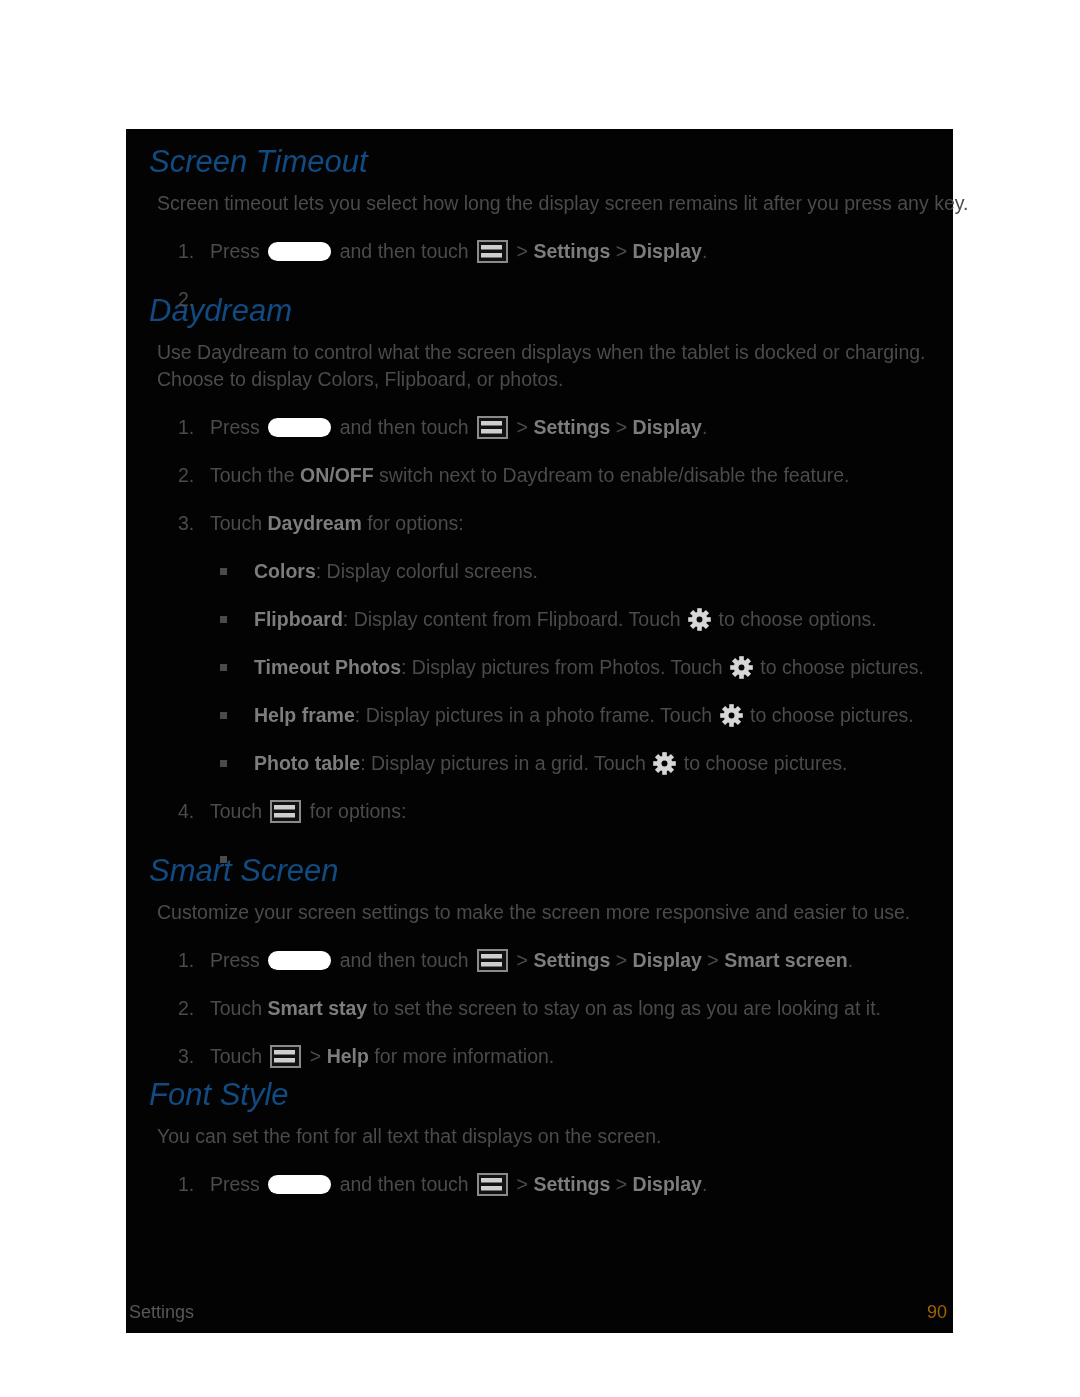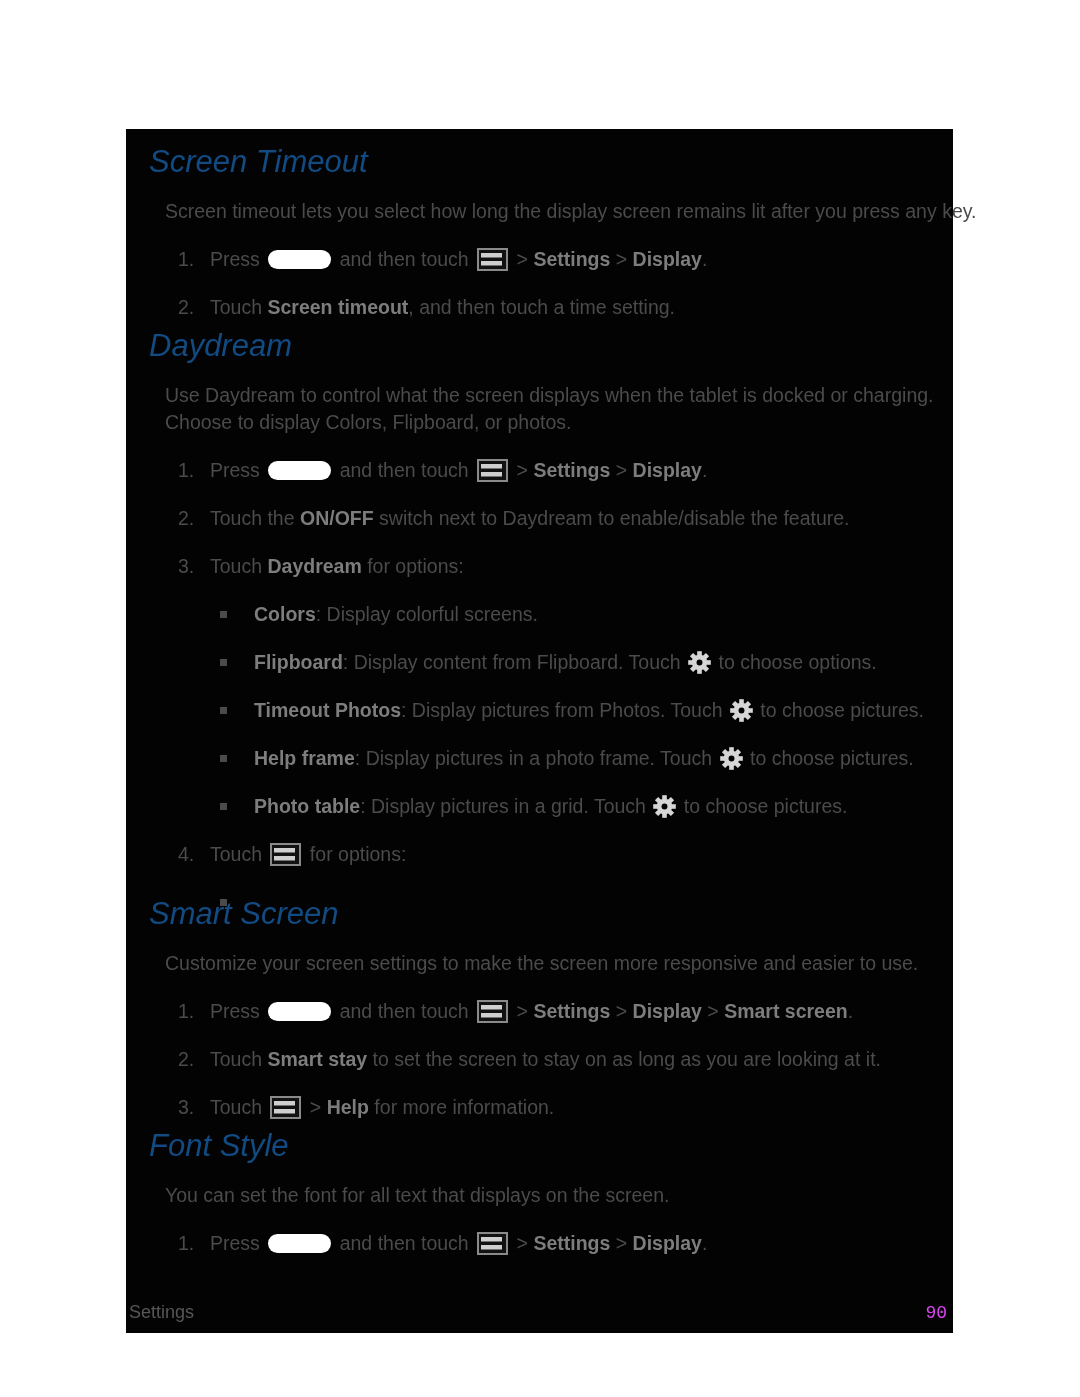--- a/index.html
+++ b/index.html
@@ -46,21 +46,21 @@
     margin: 0;
     padding: 9px 0 5px 3px;
     white-space: nowrap;
   }
 
   
   .intro {
     color: #4b4b4b;
     font-size: 19.5px;
     line-height: 27px;
-    margin: 16px;
+    margin: 8px;
     padding: 0 0 0 3px;
     max-width: 818px;
   }
 
   
   ol.steps {
     list-style: none;
     margin: 0;
     padding: 0;
   }
@@ -148,42 +148,41 @@
     position: absolute;
     left: 3px;
     bottom: 10px;
     color: #575757;
     font-size: 18px;
   }
   #footer .fr {
     position: absolute;
     right: 6px;
     bottom: 10px;
-    color: #d946ef;
+    color: #a16207;
     font-size: 18px;
-    font-family: Liberation Mono, monospace;
   }
 
   .sec { padding: 0; }
 </style>
 </head>
 <body>
 
 <div id="page">
   <div id="content">
       <div class="sec">
         <div class="h1">Screen Timeout</div>
         <p class="intro">Screen timeout lets you select how long the display screen remains lit after you press any key.</p>
         <ol class="steps">
           <li><span class="num">1.</span><span>Press <span class="homekey"></span> and then touch <span class="menuicon"><svg width="31" height="23" viewBox="0 0 31 23">
                   <rect x="0.5" y="0.5" width="30" height="22" fill="#121212" stroke="#8a8a8a" stroke-width="3"></rect>
                   <rect x="4" y="5" width="21" height="4.5" fill="#cfcfcf"></rect>
                   <rect x="4" y="13" width="21" height="4.5" fill="#cfcfcf"></rect>
                 </svg></span> &gt; <b>Settings</b> &gt; <b>Display</b>.</span></li>
-          <li><span class="num">2.</span><span>Touch <b>Screen timeout</b>, and then touch a time setting.</span></li>
+          <li><span class="num">2.</span></li>
         </ol>
       </div>
       <div class="sec">
         <div class="h1">Daydream</div>
         <p class="intro">Use Daydream to control what the screen displays when the tablet is docked or charging. Choose to display Colors, Flipboard, or photos.</p>
         <ol class="steps">
           <li><span class="num">1.</span><span>Press <span class="homekey"></span> and then touch <span class="menuicon"><svg width="31" height="23" viewBox="0 0 31 23">
                   <rect x="0.5" y="0.5" width="30" height="22" fill="#121212" stroke="#8a8a8a" stroke-width="3"></rect>
                   <rect x="4" y="5" width="21" height="4.5" fill="#cfcfcf"></rect>
                   <rect x="4" y="13" width="21" height="4.5" fill="#cfcfcf"></rect>

